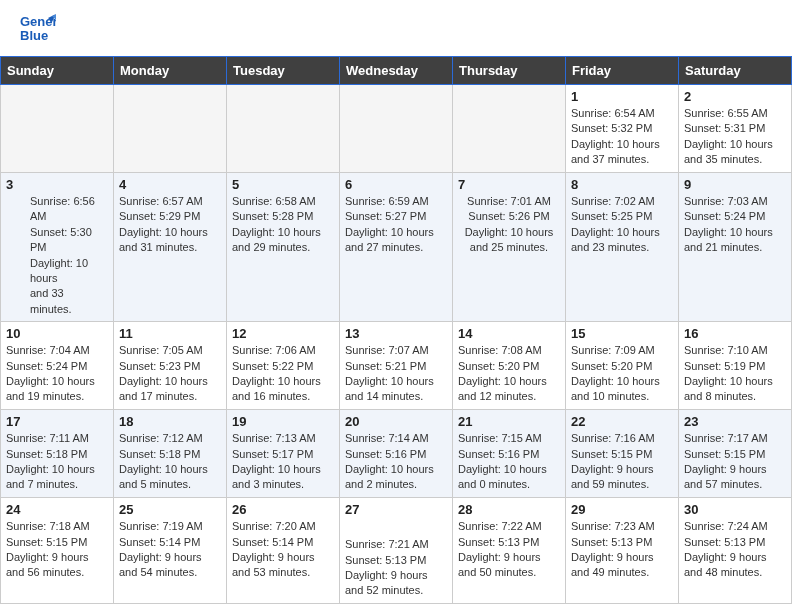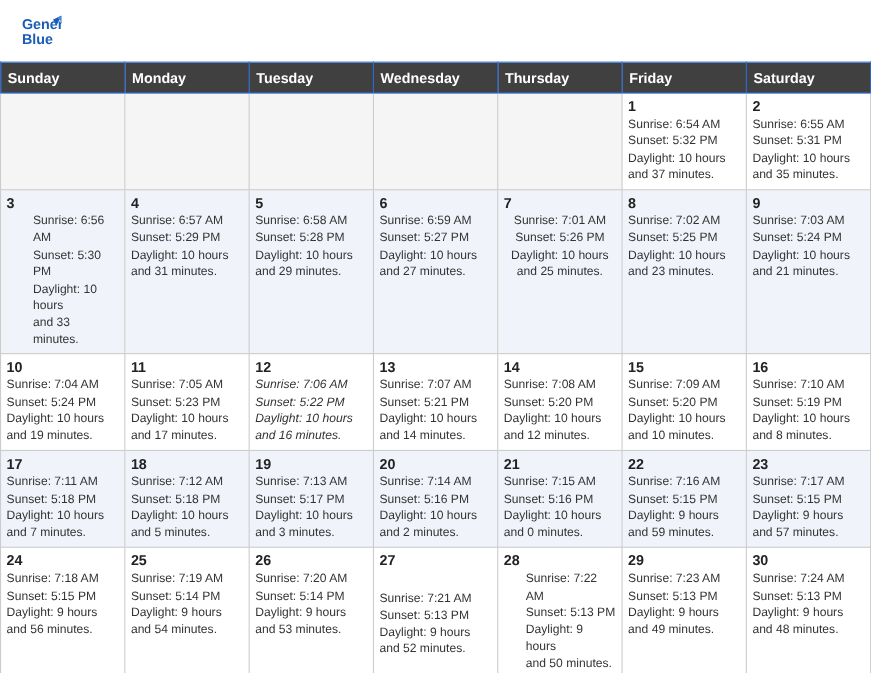--- a/index.html
+++ b/index.html
@@ -147,21 +147,21 @@
         </td>
         <td>
           <div class="day-num">11</div>
           <div class="day-info" style="white-space: pre-line;">Sunrise: 7:05 AM
 Sunset: 5:23 PM
 Daylight: 10 hours
 and 17 minutes.</div>
         </td>
         <td>
           <div class="day-num">12</div>
-          <div class="day-info" style="white-space: pre-line; font-style: italic;">Sunrise: 7:06 AM
+          <div class="day-info" style="white-space: pre-line;">Sunrise: 7:06 AM
 Sunset: 5:22 PM
 Daylight: 10 hours
 and 16 minutes.</div>
         </td>
         <td>
           <div class="day-num">13</div>
           <div class="day-info" style="white-space: pre-line;">Sunrise: 7:07 AM
 Sunset: 5:21 PM
 Daylight: 10 hours
 and 14 minutes.</div>
@@ -263,21 +263,21 @@
         </td>
         <td>
           <div class="day-num">27</div>
           <div class="day-info" style="white-space: pre-line; margin-top: 20px;">Sunrise: 7:21 AM
 Sunset: 5:13 PM
 Daylight: 9 hours
 and 52 minutes.</div>
         </td>
         <td>
           <div class="day-num">28</div>
-          <div class="day-info" style="white-space: pre-line; margin-left: 20px;">Sunrise: 7:22 AM
+          <div class="day-info" style="white-space: pre-line;">Sunrise: 7:22 AM
 Sunset: 5:13 PM
 Daylight: 9 hours
 and 50 minutes.</div>
         </td>
         <td>
           <div class="day-num">29</div>
           <div class="day-info" style="white-space: pre-line;">Sunrise: 7:23 AM
 Sunset: 5:13 PM
 Daylight: 9 hours
 and 49 minutes.</div>

